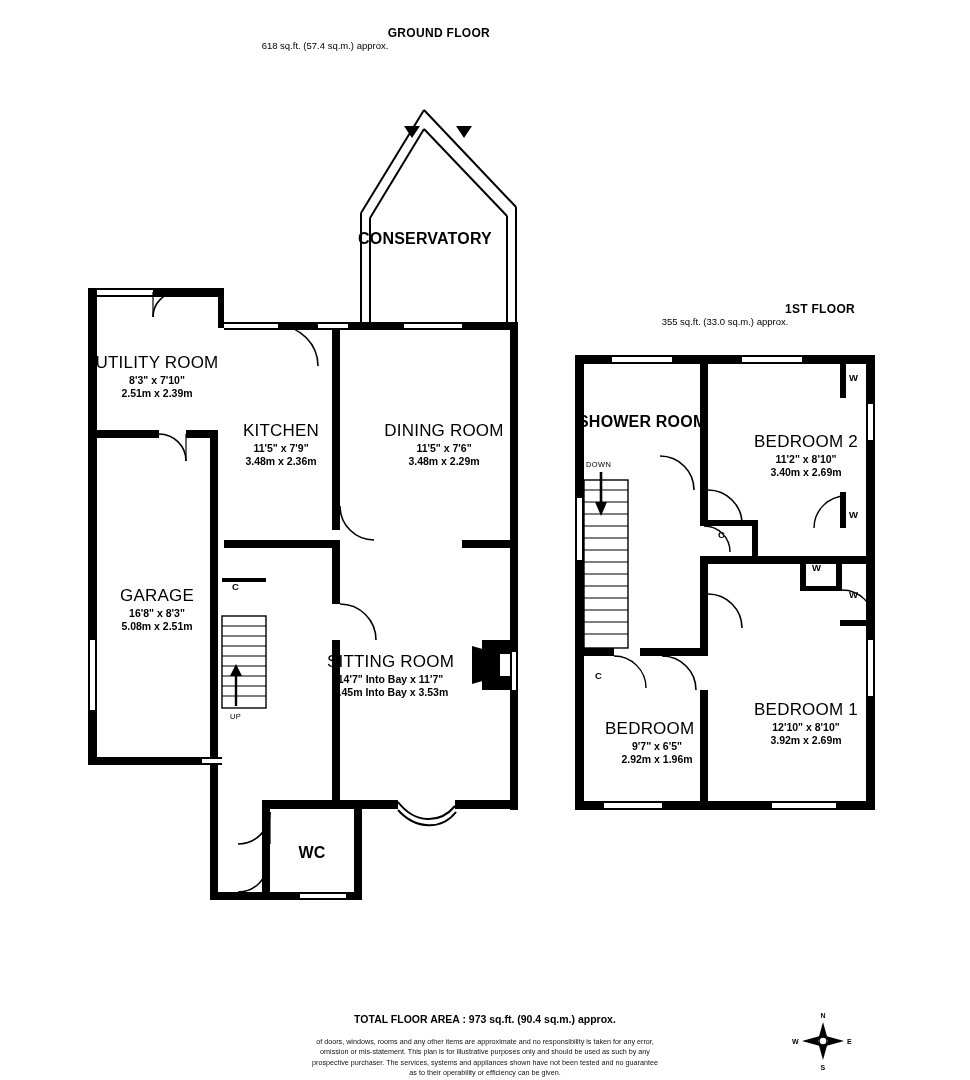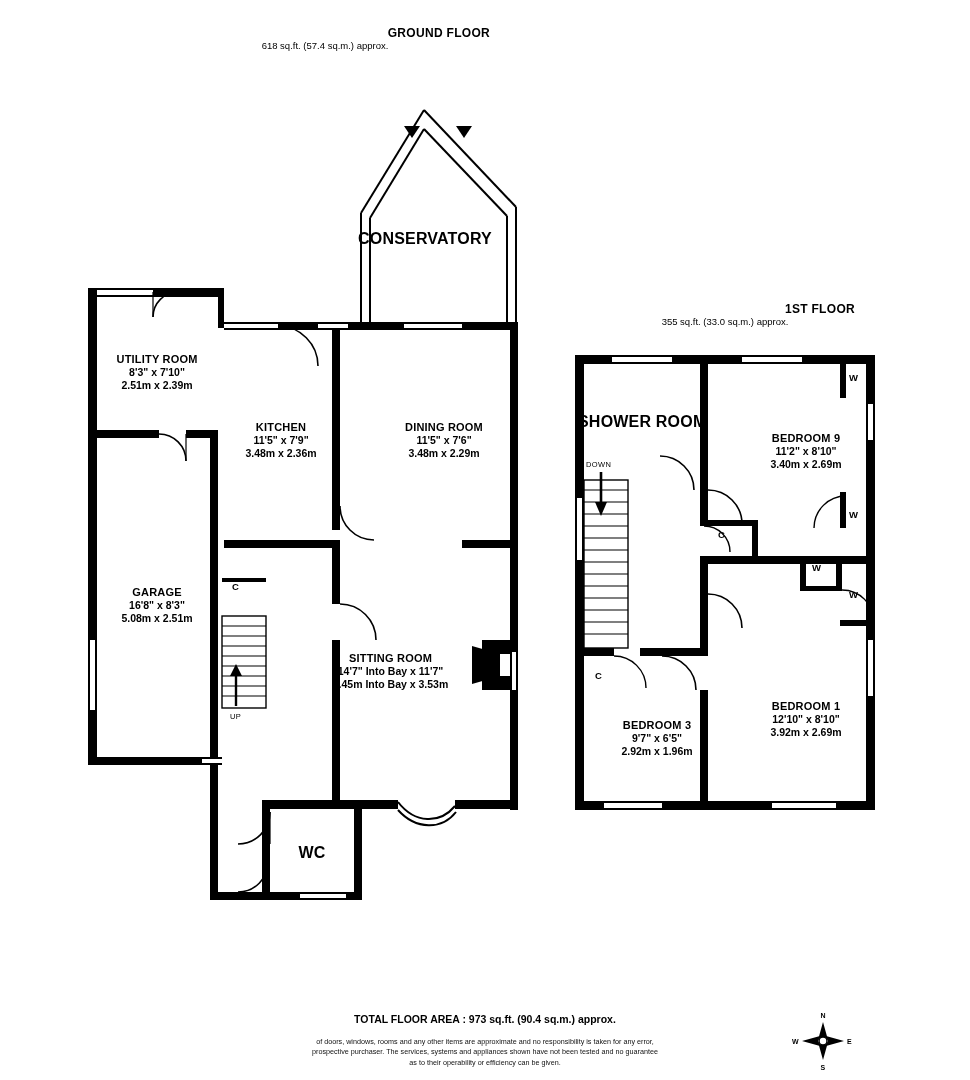--- a/index.html
+++ b/index.html
@@ -22,22 +22,22 @@
     height: 1080px;
   }
   .lbl {
     position: absolute;
     text-align: center;
     line-height: 1.22;
     font-family: "Liberation Sans", sans-serif;
     white-space: nowrap;
   }
   .lbl .name {
-    font-weight: bold;
-    font-size: 11px;
+    font-weight: normal;
+    font-size: 17px;
     letter-spacing: 0.2px;
     display: block;
   }
   .lbl .dim {
     font-weight: bold;
     font-size: 10.5px;
     display: block;
   }
   .title-block {
     position: absolute;
@@ -392,21 +392,21 @@
 </div>
 
 <div class="room-name-only" style="left:272px; top:844px; width:80px;">WC</div>
 
 <div class="small-letter" style="left:232px; top:581px;">C</div>
 <div class="tiny-lbl" style="left:230px; top:712px;">UP</div>
 
 <div class="room-name-only" style="left:578px; top:413px; width:128px;">SHOWER ROOM</div>
 
 <div class="lbl" style="left:718px; top:432px; width:176px;">
-  <span class="name">BEDROOM 9</span>
+  <span class="name">BEDROOM 2</span>
   <span class="dim">11'2"  x 8'10"</span>
   <span class="dim">3.40m  x 2.69m</span>
 </div>
 
 <div class="lbl" style="left:715px; top:700px; width:182px;">
   <span class="name">BEDROOM 1</span>
   <span class="dim">12'10"  x 8'10"</span>
   <span class="dim">3.92m  x 2.69m</span>
 </div>
 
@@ -420,20 +420,21 @@
 <div class="small-letter" style="left:718px; top:529px;">C</div>
 <div class="small-letter" style="left:595px; top:670px;">C</div>
 <div class="small-letter" style="left:849px; top:372px;">W</div>
 <div class="small-letter" style="left:849px; top:509px;">W</div>
 <div class="small-letter" style="left:812px; top:562px;">W</div>
 <div class="small-letter" style="left:849px; top:589px;">W</div>
 
 <div class="footer" style="top:1013px;">
   <span class="total">TOTAL FLOOR AREA : 973 sq.ft. (90.4 sq.m.) approx.</span>
   <span class="disclaimer">of doors, windows, rooms and any other items are approximate and no responsibility is taken for any error,</span>
+  <span class="disclaimer">omission or mis-statement. This plan is for illustrative purposes only and should be used as such by any</span>
   <span class="disclaimer">prospective purchaser. The services, systems and appliances shown have not been tested and no guarantee</span>
   <span class="disclaimer">as to their operability or efficiency can be given.</span>
 
 </div>
 
 <svg id="compass" viewBox="0 0 66 62">
   <g fill="#000000" stroke="none">
     <polygon points="33,12 38,30 33,28 28,30"></polygon>
     <polygon points="33,50 38,32 33,34 28,32"></polygon>
     <polygon points="12,31 30,26 28,31 30,36"></polygon>

